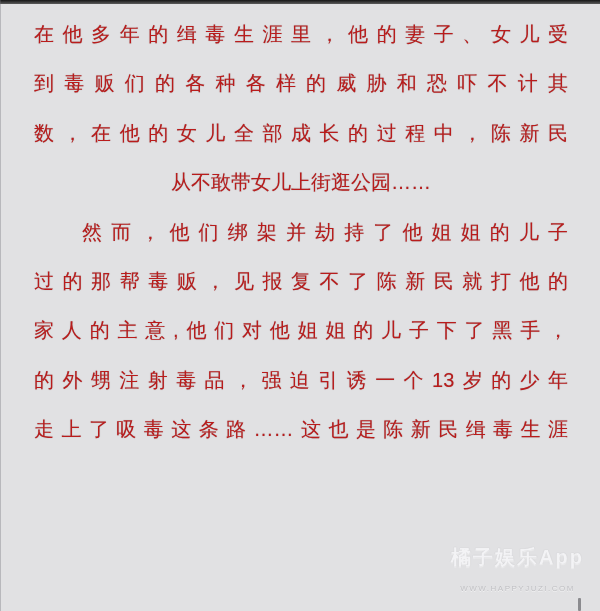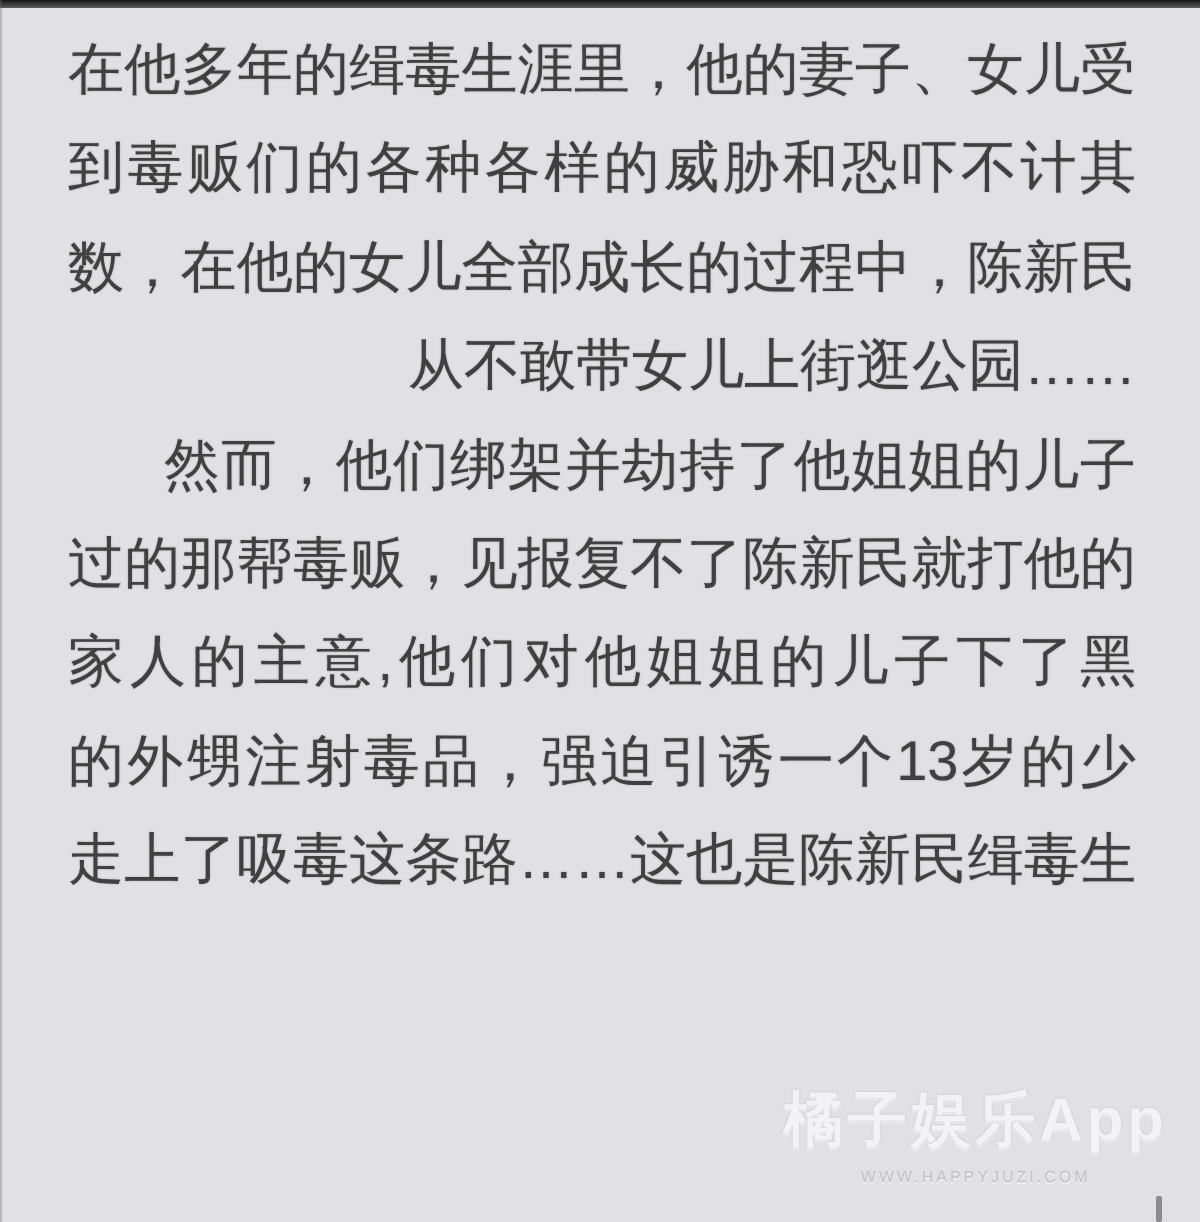--- a/index.html
+++ b/index.html
@@ -29,57 +29,57 @@
     position: absolute;
     top: 0; left: 0; bottom: 0;
     width: 1px;
     background: rgba(110,110,115,0.35);
   }
   .text-block {
     position: absolute;
     top: 10px;
     left: 34px;
     right: 32px;
-    color: #404040;
-    font-size: 28px;
+    color: #b91c1c;
+    font-size: 20px;
     line-height: 49.4px;
     letter-spacing: 0;
     text-shadow: 0 0 1px rgba(45,45,45,0.35);
   }
   .line {
     height: 49.4px;
     white-space: nowrap;
-    text-align: right;
+    text-align: center;
   }
   .line.fill {
     text-align: justify;
     text-align-last: justify;
     white-space: normal;
     overflow: hidden;
   }
   .line.indent {
     padding-left: 48px;
   }
   .watermark {
     position: absolute;
     right: 16px;
     bottom: 18px;
     text-align: center;
     user-select: none;
   }
   .wm-brand {
-    font-size: 30px;
+    font-size: 20px;
     font-weight: bold;
     letter-spacing: 2px;
     color: rgba(246,246,248,0.92);
     text-shadow: 0 0 1px rgba(140,140,145,0.45), 0 1px 1px rgba(255,255,255,0.6);
     margin-top: 20px;
   }
   .wm-sub {
-    margin-top: 3px;
+    margin-top: 13px;
     font-size: 8px;
     letter-spacing: 1.5px;
     color: rgba(180,180,184,0.75);
     text-shadow: 0 1px 0 rgba(255,255,255,0.5);
   }
   .corner-tick {
     position: absolute;
     right: 19px;
     bottom: 0;
     width: 3px;

